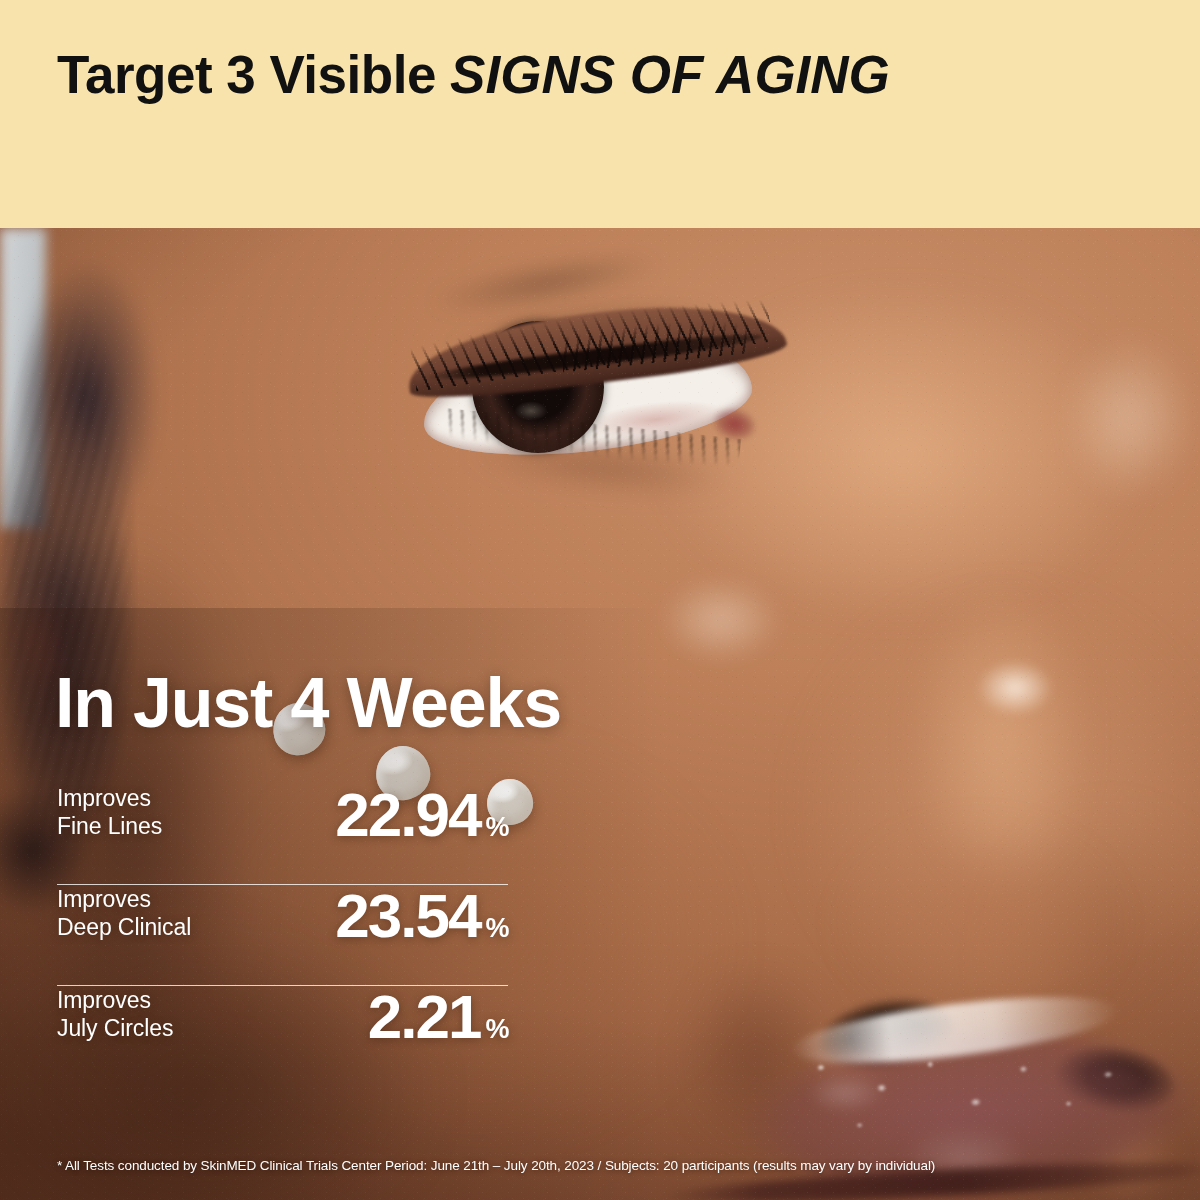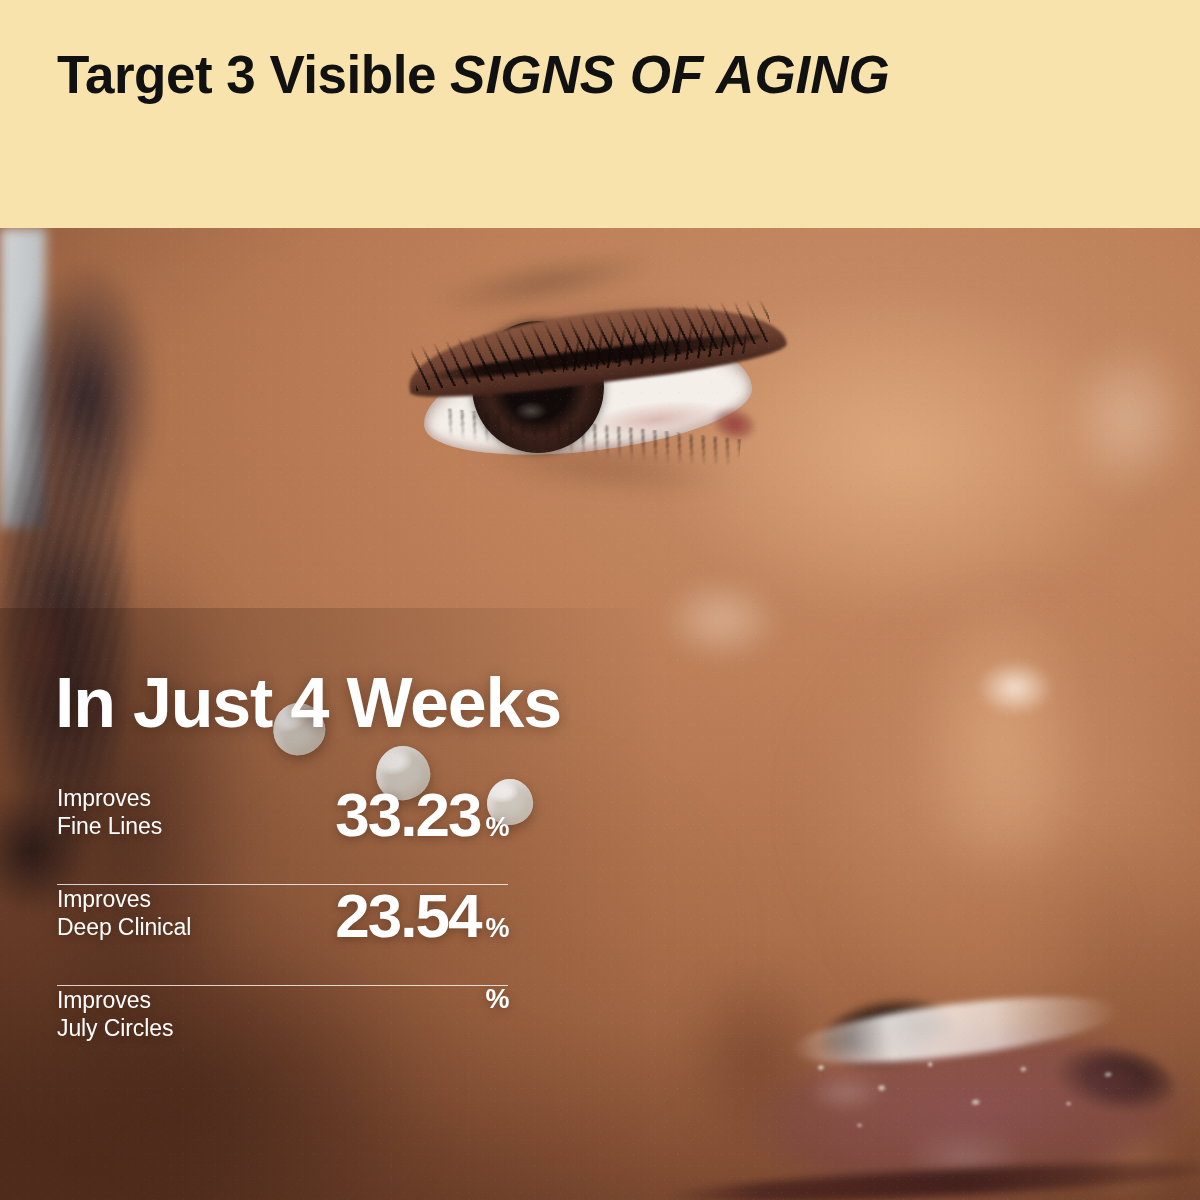--- a/index.html
+++ b/index.html
@@ -646,41 +646,43 @@
 
   <div class="overlay">
 
     <div class="weeks-title">In Just 4 Weeks</div>
 
     <div class="stats">
 
       <div class="stat-row">
         <div class="stat-label"><span>Improves</span><br><span>Fine Lines</span></div>
         <div class="stat-value">
-          <span class="stat-num">33.23</span>
+          <span class="stat-num">22.94</span>
           <span class="stat-pct">%</span>
         </div>
       </div>
 
       <div class="divider"></div>
 
       <div class="stat-row">
         <div class="stat-label"><span>Improves</span><br><span>Deep Clinical</span></div>
         <div class="stat-value">
           <span class="stat-num">23.54</span>
           <span class="stat-pct">%</span>
         </div>
       </div>
 
       <div class="divider"></div>
 
       <div class="stat-row">
         <div class="stat-label"><span>Improves</span><br><span>July Circles</span></div>
         <div class="stat-value">
+          <span class="stat-num">2.21</span>
           <span class="stat-pct">%</span>
         </div>
       </div>
 
     </div>
 
+    <div class="disclaimer">* All Tests conducted by SkinMED Clinical Trials Center Period: June 21th – July 20th, 2023 / Subjects: 20 participants (results may vary by individual)</div>
   </div>
 
 </div>
 
 </body></html>

